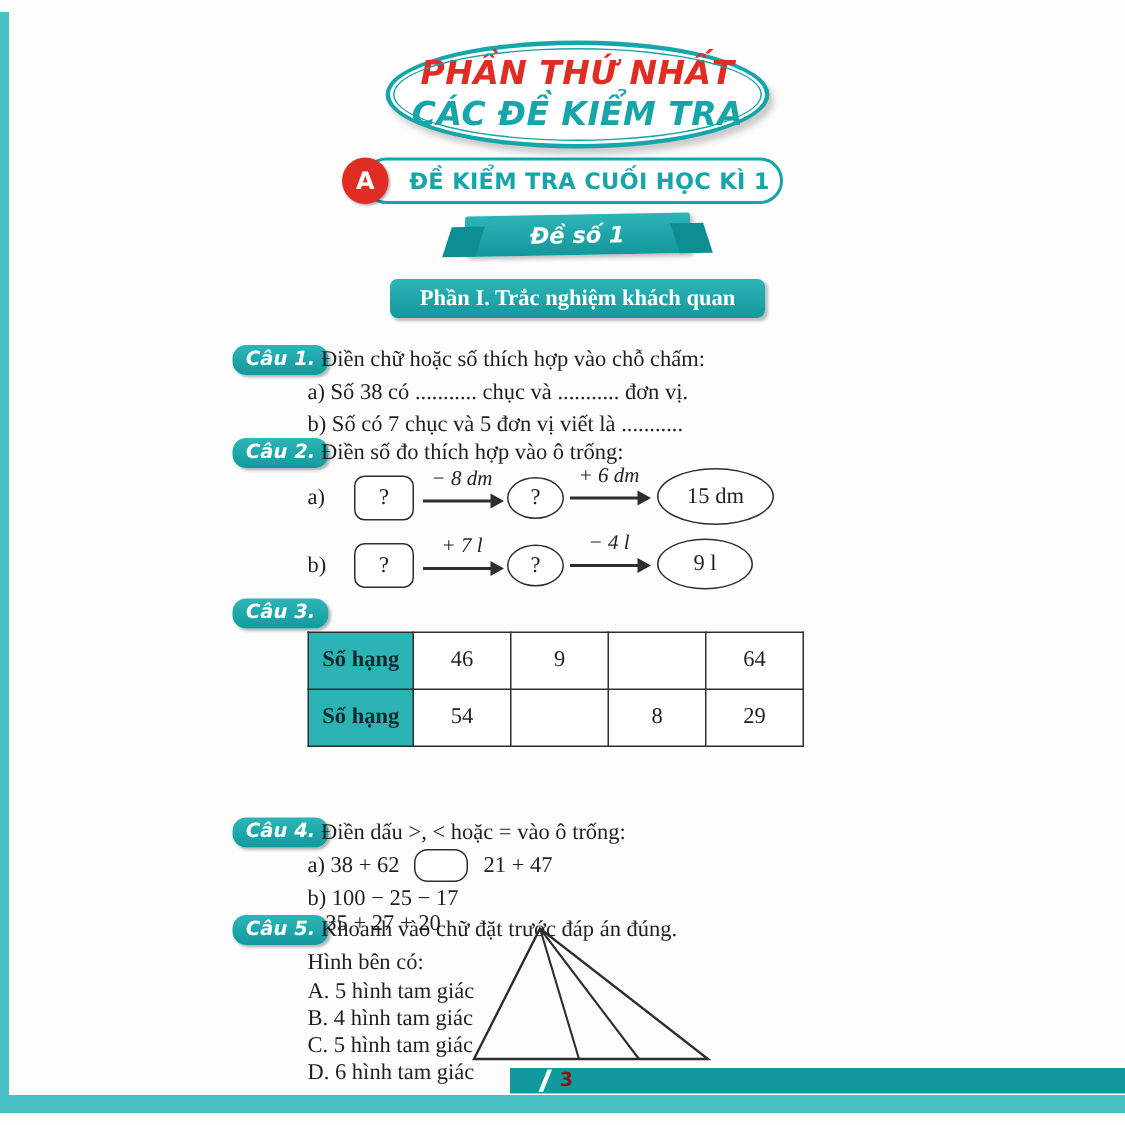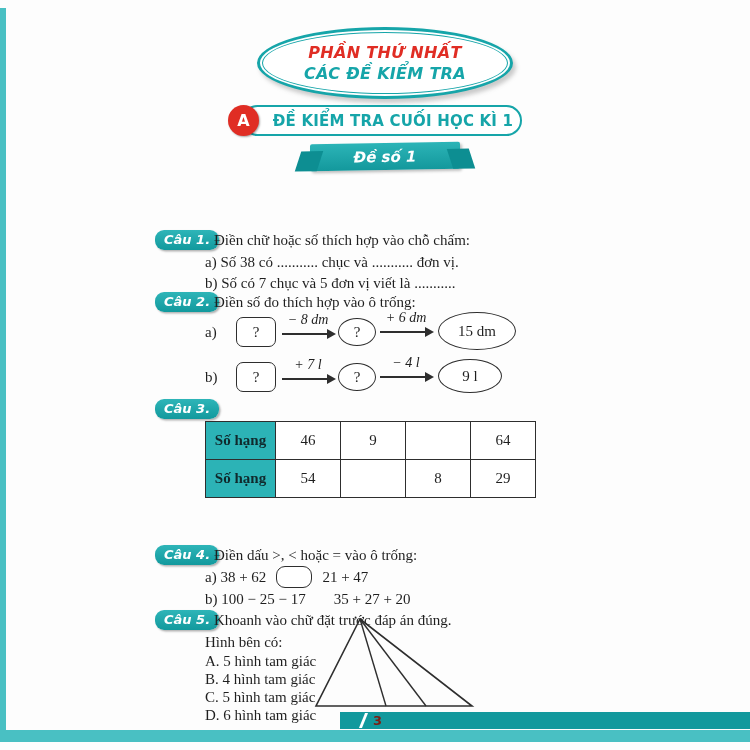--- a/index.html
+++ b/index.html
@@ -24,21 +24,21 @@
   
   .oval-header{
     position:absolute;left:257px;top:27px;width:256px;height:72px;
     border:3px solid var(--teal);border-radius:50%;background:#fff;
     box-shadow:3px 4px 4px rgba(110,110,110,.35);
     display:flex;flex-direction:column;align-items:center;justify-content:center;gap:2px;
   }
   .oval-header::after{
     content:"";position:absolute;inset:2px;border:1px solid var(--teal);border-radius:50%;
   }
-  .oval-line{font-family:"DejaVu Sans","Liberation Sans",sans-serif;font-weight:bold;font-style:italic;font-size:16px;letter-spacing:.3px;}
+  .oval-line{font-family:"DejaVu Sans","Liberation Sans",sans-serif;font-weight:bold;font-style:italic;font-size:22px;letter-spacing:.3px;}
   .oval-line1{color:var(--red);}
   .oval-line2{color:var(--teal);}
 
   
   .section-a{position:absolute;left:228px;top:105px;width:294px;height:31px;}
   .section-box{
     position:absolute;left:14px;right:0;top:0;bottom:0;
     border:2px solid var(--teal);border-radius:16px;background:#fff;
     display:flex;align-items:center;justify-content:center;padding-left:22px;
   }
@@ -164,20 +164,23 @@
     <div class="badge-a">A</div>
     <div class="section-box">
       <span class="section-title">ĐỀ KIỂM TRA CUỐI HỌC KÌ 1</span>
     </div>
   </div>
 
   <div class="ribbon">
     <span>Đề số 1</span>
   </div>
 
+  <div class="part-bar">
+    <span>Phần I. Trắc nghiệm khách quan</span>
+  </div>
 
   <div class="q-label" style="left:155px;top:230px;">Câu 1.</div>
   <div class="q-prompt" style="left:214px;top:232px;">Điền chữ hoặc số thích hợp vào chỗ chấm:</div>
   <div class="q-line" style="left:205px;top:254px;">a) Số 38 có ........... chục và ........... đơn vị.</div>
   <div class="q-line" style="left:205px;top:275px;">b) Số có 7 chục và 5 đơn vị viết là ...........</div>
 
   <div class="q-label" style="left:155px;top:292px;">Câu 2.</div>
   <div class="q-prompt" style="left:214px;top:294px;">Điền số đo thích hợp vào ô trống:</div>
 
   <div class="diag-item" style="left:205px;top:324px;">a)</div>
@@ -223,21 +226,21 @@
   </tbody>
     </table>
 
   <div class="q-label" style="left:155px;top:545px;">Câu 4.</div>
   <div class="q-prompt" style="left:214px;top:547px;">Điền dấu &gt;, &lt; hoặc = vào ô trống:</div>
   <div class="compare-line" style="left:205px;top:566px;">
     <span>a) 38 + 62</span>
     <span class="compare-box"></span>
     <span>21 + 47</span>
   </div>
-  <div class="compare-line" style="left:205px;top:591px;">
+  <div class="compare-line" style="left:205px;top:591px;flex-direction:column;">
     <span>b) 100 − 25 − 17</span>
     <span class="compare-gap"></span>
     <span>35 + 27 + 20</span>
   </div>
 
   <div class="q-label" style="left:155px;top:610px;">Câu 5.</div>
   <div class="q-prompt" style="left:214px;top:612px;">Khoanh vào chữ đặt trước đáp án đúng.</div>
   <div class="q-line" style="left:205px;top:634px;">Hình bên có:</div>
   <div class="option" style="left:205px;top:653px;">A. 5 hình tam giác</div>
   <div class="option" style="left:205px;top:671px;">B. 4 hình tam giác</div>

